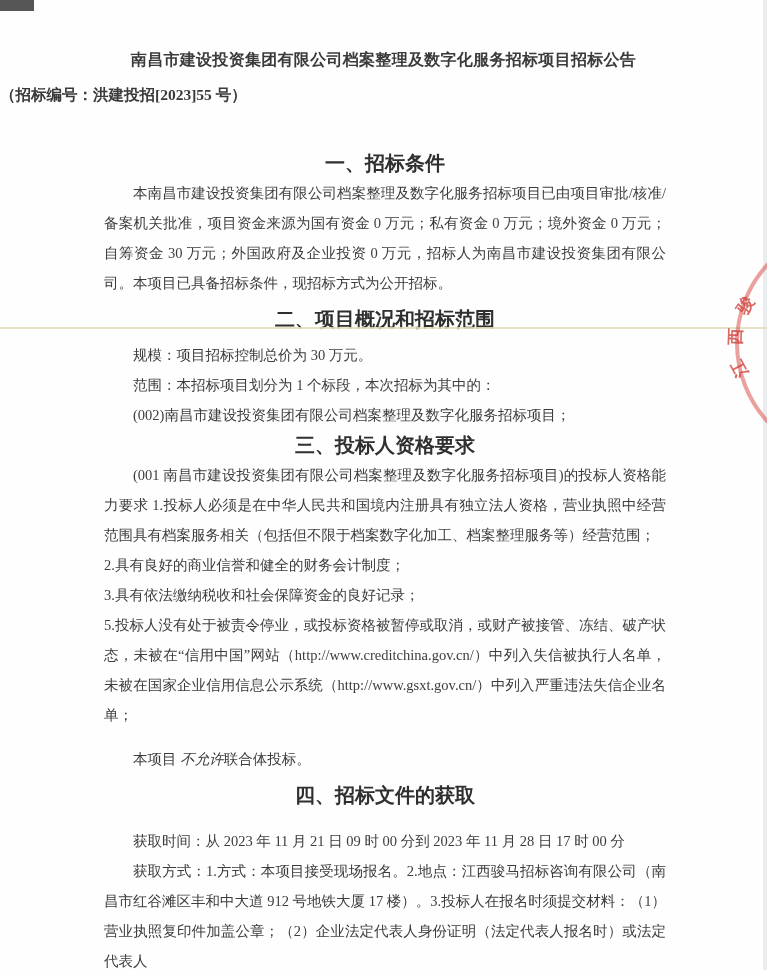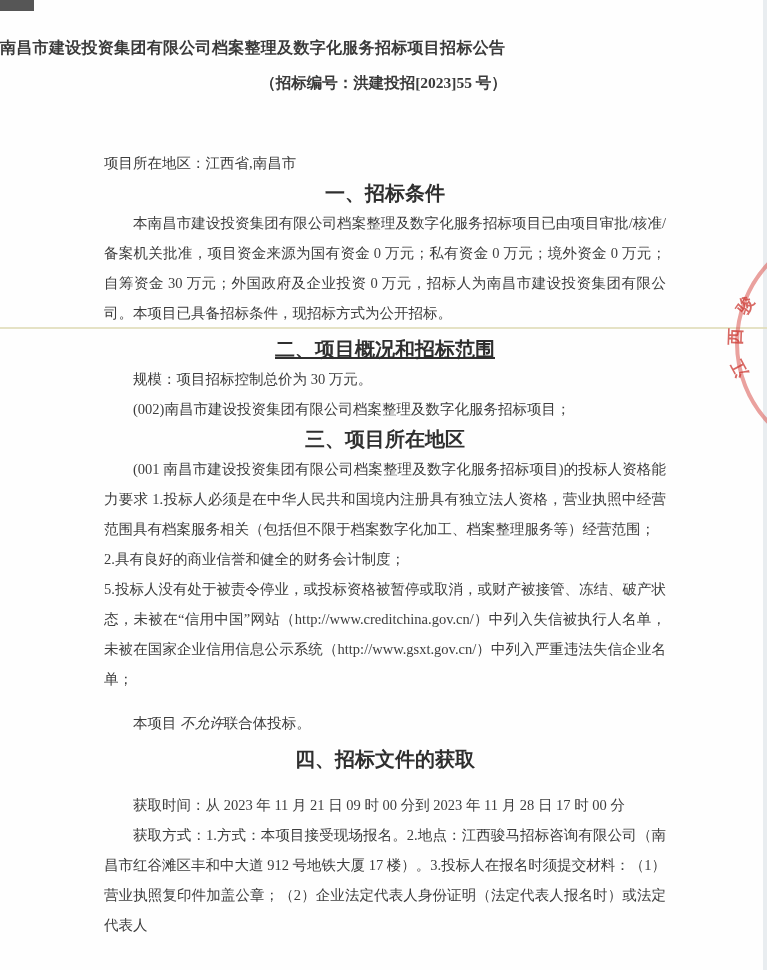--- a/index.html
+++ b/index.html
@@ -12,31 +12,30 @@
   }
   .page{
     position:relative;
     width:767px;height:970px;
     background:#fefefe;
     overflow:hidden;
   }
   
   .doc-title{
     margin:0;
-    padding-top:38px;
-    text-align:left;
+    padding-top:50px;
+    text-align:center;
     font-size:16px;
     font-weight:700;
     color:#3a3a3a;
     letter-spacing:0.3px;
   }
   .doc-subtitle{
     margin:0;
     padding-top:14px;
-    text-align:center;
     font-size:15.5px;
     font-weight:700;
     color:#3a3a3a;
   }
   
   .content{
     position:absolute;
     left:104px;
     top:148px;
     width:562px;
@@ -47,21 +46,21 @@
   .content p{margin:0;}
   .meta-line{text-align:left;}
   h2.sec{
     margin:0;
     font-size:20px;
     line-height:30px;
     font-weight:700;
     color:#2f2f2f;
     text-align:center;
   }
-  h2.sec.gap{margin-top:6px;text-decoration:underline;}
+  h2.sec.gap{margin-top:6px;margin-bottom:6px;}
   h2.sec.gap-b{margin-top:6px;margin-bottom:16px;}
   .indent{text-indent:2em;}
   .jv-line{margin-top:14px !important;text-indent:2em;}
   .em-italic{font-style:italic;}
   
   .fold-line{
     position:absolute;
     left:0;top:327px;
     width:767px;height:2px;
     background:#e0ddbb;
@@ -105,32 +104,33 @@
 <div class="page">
 
   <div class="corner-mark"></div>
   <div class="edge-strip"></div>
 
   <p class="doc-title">南昌市建设投资集团有限公司档案整理及数字化服务招标项目招标公告</p>
   <p class="doc-subtitle">（招标编号：洪建投招[2023]55 号）</p>
 
   <div class="content">
 
-    <p class="meta-line">项目所在地区：江西省,南昌市</p>
 
     <h2 class="sec">一、招标条件</h2>
     <p class="indent">本南昌市建设投资集团有限公司档案整理及数字化服务招标项目已由项目审批/核准/备案机关批准，项目资金来源为国有资金 0 万元；私有资金 0 万元；境外资金 0 万元；自筹资金 30 万元；外国政府及企业投资 0 万元，招标人为南昌市建设投资集团有限公司。本项目已具备招标条件，现招标方式为公开招标。</p>
 
     <h2 class="sec gap">二、项目概况和招标范围</h2>
     <p class="indent">规模：项目招标控制总价为 30 万元。</p>
+    <p class="indent">范围：本招标项目划分为 1 个标段，本次招标为其中的：</p>
     <p class="indent">(002)南昌市建设投资集团有限公司档案整理及数字化服务招标项目；</p>
 
-    <h2 class="sec">三、项目所在地区</h2>
+    <h2 class="sec">三、投标人资格要求</h2>
     <p class="indent">(001 南昌市建设投资集团有限公司档案整理及数字化服务招标项目)的投标人资格能力要求 1.投标人必须是在中华人民共和国境内注册具有独立法人资格，营业执照中经营范围具有档案服务相关（包括但不限于档案数字化加工、档案整理服务等）经营范围；</p>
     <p>2.具有良好的商业信誉和健全的财务会计制度；</p>
+    <p>3.具有依法缴纳税收和社会保障资金的良好记录；</p>
     <p>5.投标人没有处于被责令停业，或投标资格被暂停或取消，或财产被接管、冻结、破产状态，未被在“信用中国”网站（http://www.creditchina.gov.cn/）中列入失信被执行人名单，未被在国家企业信用信息公示系统（http://www.gsxt.gov.cn/）中列入严重违法失信企业名单；</p>
     <p class="jv-line"><span>本项目 </span><span class="em-italic">不允许</span><span>联合体投标。</span></p>
 
     <h2 class="sec gap-b">四、招标文件的获取</h2>
     <p class="indent">获取时间：从 2023 年 11 月 21 日 09 时 00 分到 2023 年 11 月 28 日 17 时 00 分</p>
     <p class="indent">获取方式：1.方式：本项目接受现场报名。2.地点：江西骏马招标咨询有限公司（南昌市红谷滩区丰和中大道 912 号地铁大厦 17 楼）。3.投标人在报名时须提交材料：（1）营业执照复印件加盖公章；（2）企业法定代表人身份证明（法定代表人报名时）或法定代表人</p>
 
   </div>
 
   <div class="fold-line"></div>

